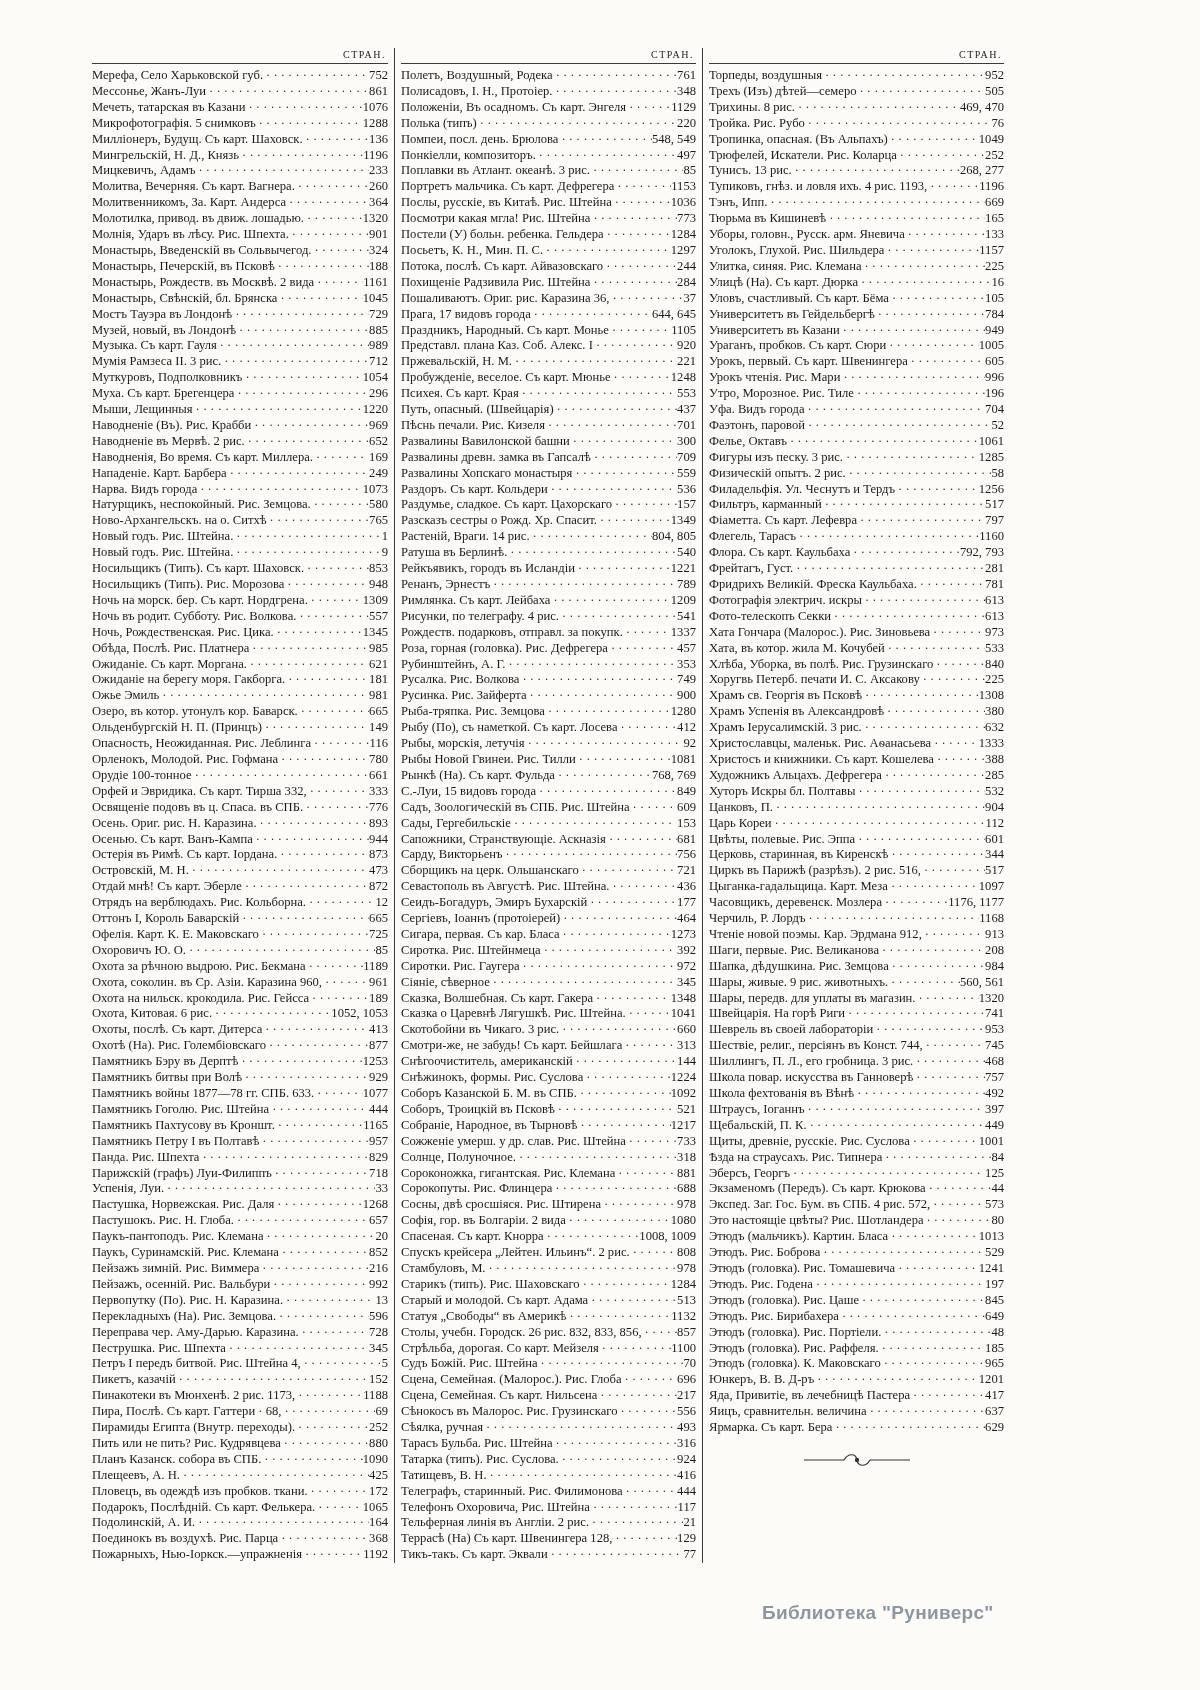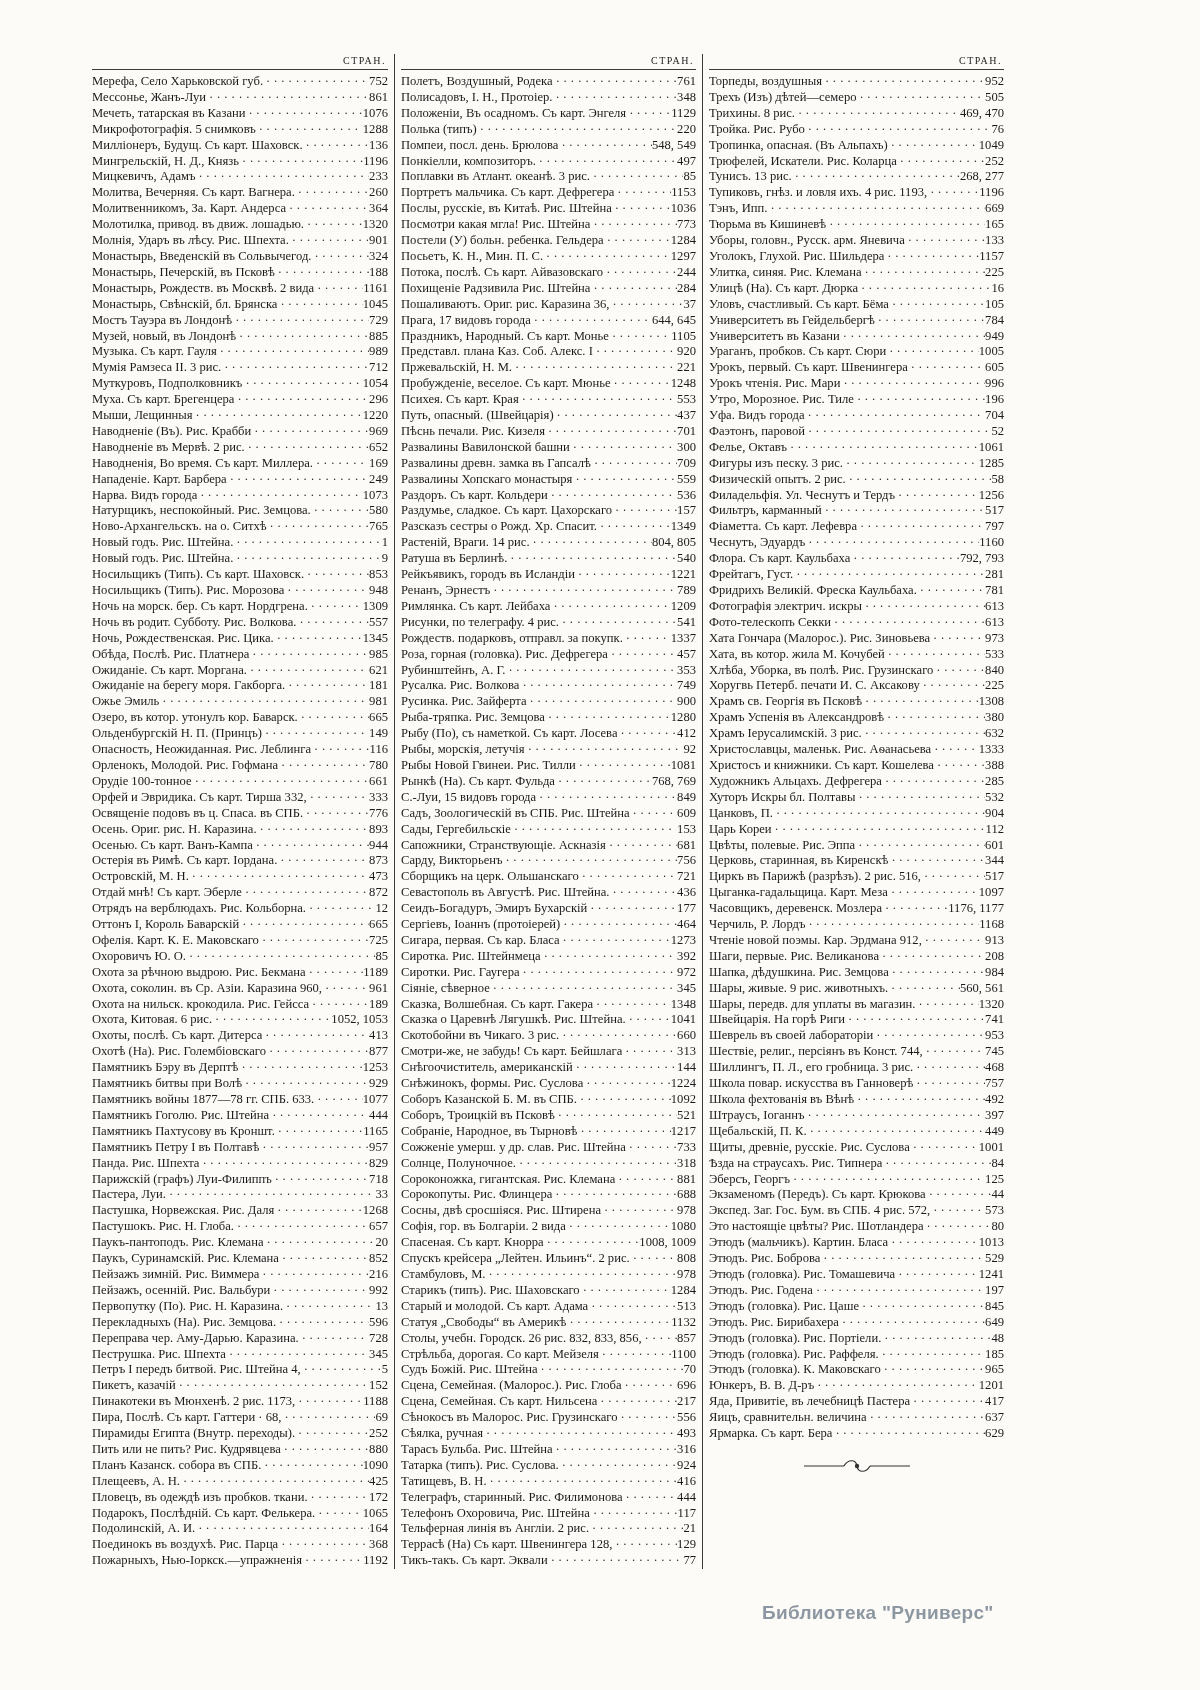--- a/index.html
+++ b/index.html
@@ -4,21 +4,21 @@
 <style>
   html,body{margin:0;padding:0}
   body{
     width:1200px;height:1690px;
     background:#fcfbf8;
     font-family:"Liberation Serif","DejaVu Serif",serif;
     color:#1b1b1b;
     position:relative;
     overflow:hidden;
   }
-  .sheet{position:absolute;left:86px;top:54px;width:956px}
+  .sheet{position:absolute;left:86px;top:48px;width:956px}
   .cols{display:flex;align-items:stretch}
   .col{width:308px;padding:0 6px;box-sizing:border-box}
   .col + .col{border-left:1px solid #3a3a3a}
   .colhead{
     text-align:right;
     font-size:10px;
     letter-spacing:1.5px;
     padding:1px 2px 3px 2px;
     border-bottom:1px solid #3a3a3a;
     margin-bottom:4px;
@@ -402,21 +402,21 @@
             <span class="t">Панда. Рис. Шпехта</span>
             <span class="leader"> · · · · · · · · · · · · · · · · · · · · · · · · · · · · · · · · · · · · · · · ·</span>
             <span class="p">829</span>
           </div>
           <div class="row">
             <span class="t">Парижскій (графъ) Луи-Филиппъ</span>
             <span class="leader"> · · · · · · · · · · · · · · · · · · · · · · · · · · · · · · · · · · · · · · · ·</span>
             <span class="p">718</span>
           </div>
           <div class="row">
-            <span class="t">Пастера, Луи.</span>
+            <span class="t">Успенія, Луи.</span>
             <span class="leader"> · · · · · · · · · · · · · · · · · · · · · · · · · · · · · · · · · · · · · · · ·</span>
             <span class="p">33</span>
           </div>
           <div class="row">
             <span class="t">Пастушка, Норвежская. Рис. Даля</span>
             <span class="leader"> · · · · · · · · · · · · · · · · · · · · · · · · · · · · · · · · · · · · · · · ·</span>
             <span class="p">1268</span>
           </div>
           <div class="row">
             <span class="t">Пастушокъ. Рис. Н. Глоба.</span>
@@ -1149,21 +1149,21 @@
             <span class="t">Фильтръ, карманный</span>
             <span class="leader"> · · · · · · · · · · · · · · · · · · · · · · · · · · · · · · · · · · · · · · · ·</span>
             <span class="p">517</span>
           </div>
           <div class="row">
             <span class="t">Фіаметта. Съ карт. Лефевра</span>
             <span class="leader"> · · · · · · · · · · · · · · · · · · · · · · · · · · · · · · · · · · · · · · · ·</span>
             <span class="p">797</span>
           </div>
           <div class="row">
-            <span class="t">Чеснутъ, Эдуардъ</span>
+            <span class="t">Флегель, Тарасъ</span>
             <span class="leader"> · · · · · · · · · · · · · · · · · · · · · · · · · · · · · · · · · · · · · · · ·</span>
             <span class="p">1160</span>
           </div>
           <div class="row">
             <span class="t">Флора. Съ карт. Каульбаха</span>
             <span class="leader"> · · · · · · · · · · · · · · · · · · · · · · · · · · · · · · · · · · · · · · · ·</span>
             <span class="p">792, 793</span>
           </div>
           <div class="row">
             <span class="t">Фрейтагъ, Густ.</span>

